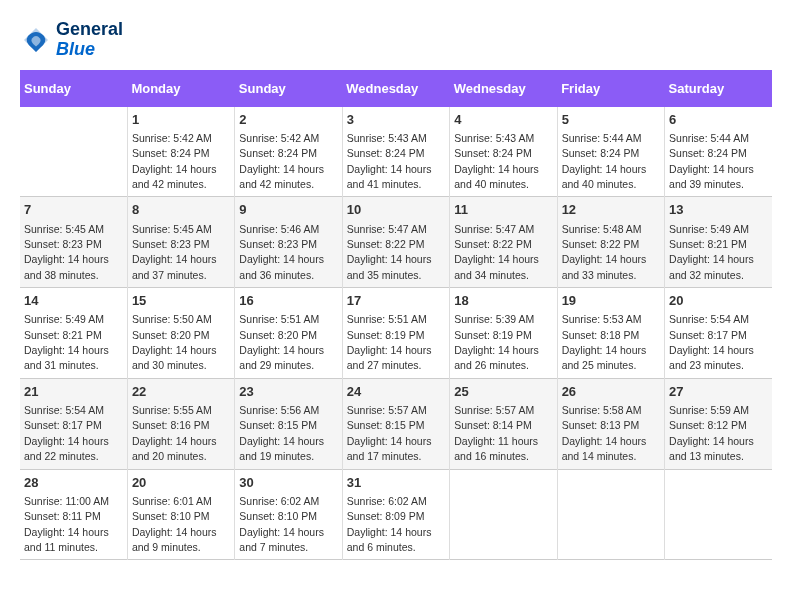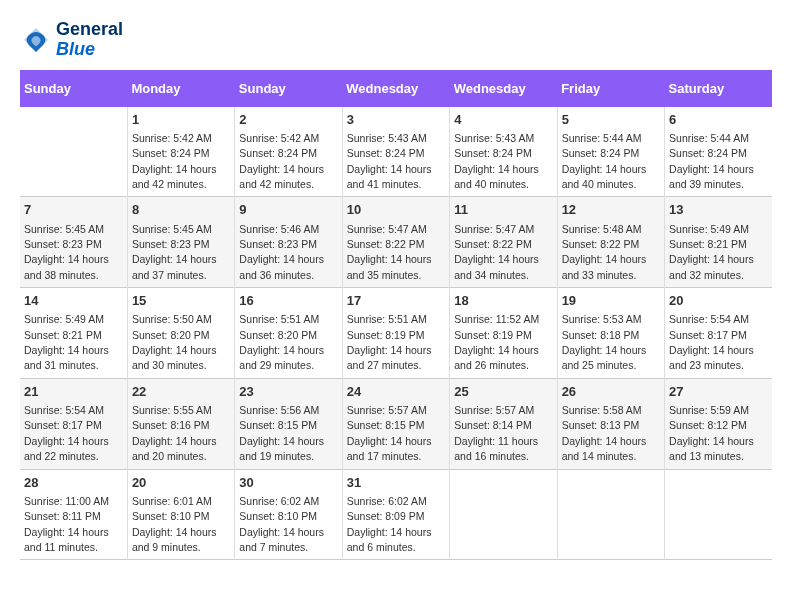--- a/index.html
+++ b/index.html
@@ -187,21 +187,21 @@
 <span class="cell-content">Daylight: 14 hours and 30 minutes.</span></td>
         <td><span class="day-num">16</span>
 <span class="cell-content">Sunrise: 5:51 AM</span><br>
 <span class="cell-content">Sunset: 8:20 PM</span><br>
 <span class="cell-content">Daylight: 14 hours and 29 minutes.</span></td>
         <td><span class="day-num">17</span>
 <span class="cell-content">Sunrise: 5:51 AM</span><br>
 <span class="cell-content">Sunset: 8:19 PM</span><br>
 <span class="cell-content">Daylight: 14 hours and 27 minutes.</span></td>
         <td><span class="day-num">18</span>
-<span class="cell-content">Sunrise: 11:52 AM</span><br>
+<span class="cell-content">Sunrise: 5:39 AM</span><br>
 <span class="cell-content">Sunset: 8:19 PM</span><br>
 <span class="cell-content">Daylight: 14 hours and 26 minutes.</span></td>
         <td><span class="day-num">19</span>
 <span class="cell-content">Sunrise: 5:53 AM</span><br>
 <span class="cell-content">Sunset: 8:18 PM</span><br>
 <span class="cell-content">Daylight: 14 hours and 25 minutes.</span></td>
         <td><span class="day-num">20</span>
 <span class="cell-content">Sunrise: 5:54 AM</span><br>
 <span class="cell-content">Sunset: 8:17 PM</span><br>
 <span class="cell-content">Daylight: 14 hours and 23 minutes.</span></td>

